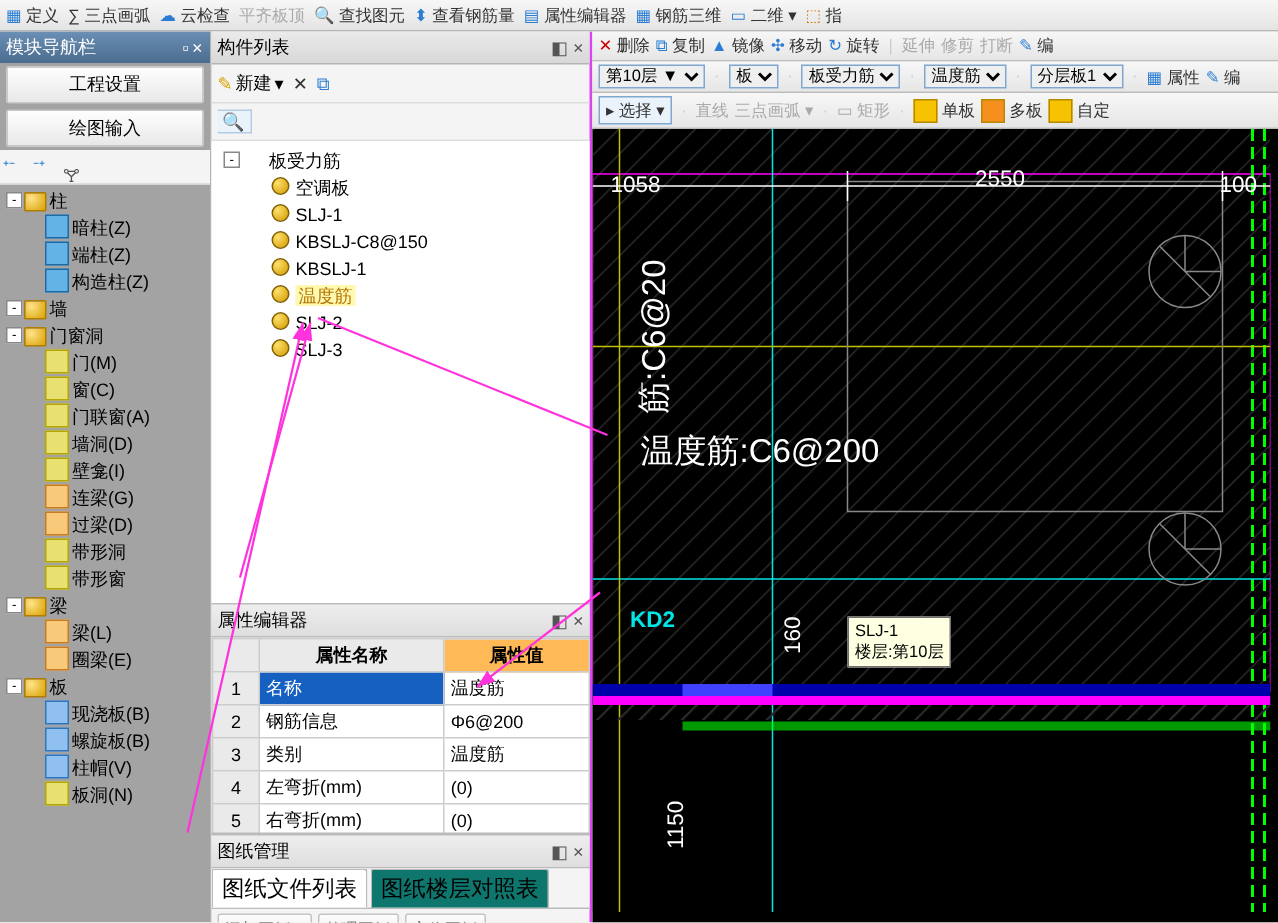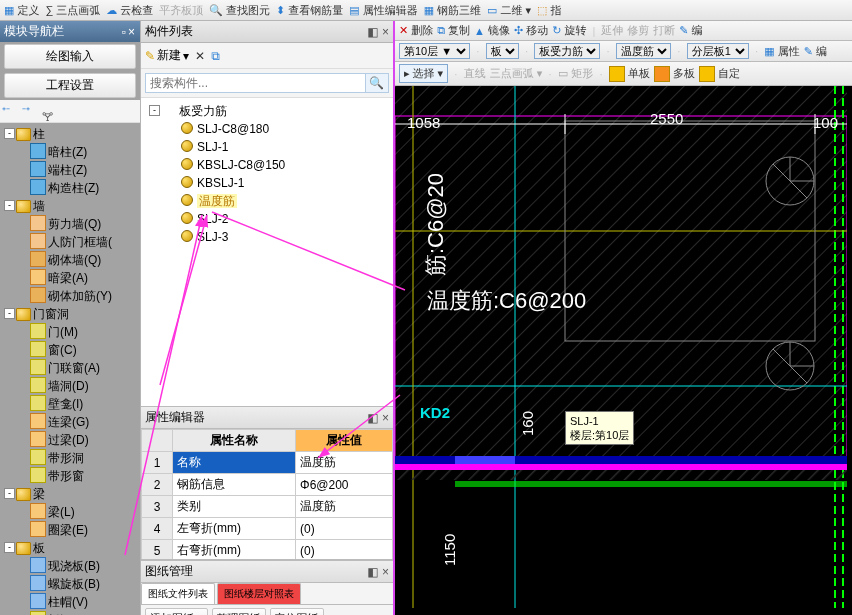--- a/index.html
+++ b/index.html
@@ -45,21 +45,21 @@
   .pane-header .close{cursor:pointer;color:#555}
   .prop-table{border-collapse:collapse;width:100%;background:#fff;font-size:12px}
   .prop-table th{background:#eaeaea;border:1px solid #ccc;padding:2px 4px;}
   .prop-table th.val{background:#ffb957}
   .prop-table td{border:1px solid #ccc;padding:2px 4px}
   .prop-table td.idx{background:#eaeaea;text-align:center;width:20px}
   .prop-table tr.sel td.name{background:#1560c0;color:#fff}
   .prop-wrap{flex:0 0 auto;max-height:130px;overflow:auto}
   .draw-mgr{border-top:1px solid #bbb}
   .tabs{display:flex;border-bottom:1px solid #bbb;background:#f4f4f4}
-  .tabs .tab{padding:3px 6px;border:1px solid #bbb;border-bottom:none;margin-right:2px;background:#fff;cursor:pointer;font-size:10px;border-radius:2px 2px 0 0}
+  .tabs .tab{padding:3px 6px;border:1px solid #bbb;border-bottom:none;margin-right:2px;background:#fff;cursor:pointer;font-size:15px;border-radius:2px 2px 0 0}
   .draw-tools{display:flex;gap:4px;padding:3px 4px;flex-wrap:wrap;align-items:center}
   .draw-tools .btn{border:1px solid #c5c5c5;background:linear-gradient(#fdfdfd,#eaeaea);padding:2px 4px;font-size:11px;cursor:pointer;border-radius:2px}
   
   .right-panel{flex:1;display:flex;flex-direction:column;background:#f0f0f0}
   .r-tool{display:flex;align-items:center;gap:4px;padding:2px 4px;background:linear-gradient(#f7f7f7,#e6e6e6);border-bottom:1px solid #bbb;font-size:11px;white-space:nowrap;overflow:hidden}
   .r-tool .item{display:inline-flex;align-items:center;gap:3px;cursor:pointer;color:#333}
   .r-tool .item.disabled{color:#aaa}
   .r-tool .sep{color:#ccc;margin:0 2px}
   .r-tool .red{color:#c00}
   .r-tool .yel{display:inline-block;width:14px;height:14px;background:#f7c200;border:1px solid #b58900}
@@ -118,41 +118,35 @@
       </span>
   </div>
 
   <div class="main">
 
     <div class="left-panel">
       <div class="panel-hdr">
         <span>模块导航栏</span>
         <span class="ctrls"><span>▫</span><span>×</span></span>
       </div>
+      <div class="left-btn">工程设置</div>
       <div class="left-btn">绘图输入</div>
-      <div class="left-btn">工程设置</div>
       <div class="small-toolbar">
         <span class="ticon" style="color:#2a7dd3">⁺⁻</span>
         <span class="ticon" style="color:#2a7dd3">⁻⁺</span>
         <span class="ticon" style="color:#555">🝖</span>
       </div>
       <div class="tree" id="navtree">
           <ul>
             <li class="folder"><span class="exp">-</span><span class="ico ico-folder"></span><span>柱</span><ul>
                 <li><span class="ico ico-col"></span><span>暗柱(Z)</span></li>
                 <li><span class="ico ico-col"></span><span>端柱(Z)</span></li>
                 <li><span class="ico ico-col"></span><span>构造柱(Z)</span></li>
               </ul></li>
-            <li class="folder"><span class="exp">-</span><span class="ico ico-folder"></span><span>墙</span><ul>
-                <li><span class="ico ico-wall"></span><span>剪力墙(Q)</span></li>
-                <li><span class="ico ico-wall"></span><span>人防门框墙(</span></li>
-                <li><span class="ico ico-wall2"></span><span>砌体墙(Q)</span></li>
-                <li><span class="ico ico-beam"></span><span>暗梁(A)</span></li>
-                <li><span class="ico ico-wall2"></span><span>砌体加筋(Y)</span></li>
-              </ul></li>
+            <li class="folder"><span class="exp">-</span><span class="ico ico-folder"></span><span>墙</span></li>
             <li class="folder"><span class="exp">-</span><span class="ico ico-folder"></span><span>门窗洞</span><ul>
                 <li><span class="ico ico-hole"></span><span>门(M)</span></li>
                 <li><span class="ico ico-hole"></span><span>窗(C)</span></li>
                 <li><span class="ico ico-hole"></span><span>门联窗(A)</span></li>
                 <li><span class="ico ico-hole"></span><span>墙洞(D)</span></li>
                 <li><span class="ico ico-hole"></span><span>壁龛(I)</span></li>
                 <li><span class="ico ico-beam"></span><span>连梁(G)</span></li>
                 <li><span class="ico ico-beam"></span><span>过梁(D)</span></li>
                 <li><span class="ico ico-hole"></span><span>带形洞</span></li>
                 <li><span class="ico ico-hole"></span><span>带形窗</span></li>
@@ -175,29 +169,28 @@
       <div class="mid-hdr">
         <span>构件列表</span>
         <span class="close" style="color:#555">◧ ×</span>
       </div>
       <div class="mid-tools">
         <span class="btn"><span style="color:#d9a200">✎</span> <span>新建</span> ▾</span>
         <span class="btn" style="color:#333">✕</span>
         <span class="btn" style="color:#2a7dd3">⧉</span>
       </div>
       <div class="search-row">
-        <input placeholder="搜索构件..." style="">
         <div class="search-btn">
             <span style="color:#2a7dd3">🔍</span>
           </div>
       </div>
       <div class="comp-tree" id="comptree">
           <ul>
             <li><span class="exp">-</span><span class="ico ico-folder" style="display: inline-block; width: 13px; height: 11px;"></span><span> 板受力筋</span><ul>
-                <li><span class="ic"></span><span class="txt">SLJ-C8@180</span></li>
+                <li><span class="ic"></span><span class="txt">空调板</span></li>
                 <li><span class="ic"></span><span class="txt">SLJ-1</span></li>
                 <li><span class="ic"></span><span class="txt">KBSLJ-C8@150</span></li>
                 <li><span class="ic"></span><span class="txt">KBSLJ-1</span></li>
                 <li class="sel"><span class="ic"></span><span class="txt">温度筋</span></li>
                 <li><span class="ic"></span><span class="txt">SLJ-2</span></li>
                 <li><span class="ic"></span><span class="txt">SLJ-3</span></li>
               </ul></li>
           </ul>
         </div>
 
@@ -244,21 +237,21 @@
         </table>
       </div>
 
       <div class="draw-mgr">
         <div class="pane-header">
           <span>图纸管理</span>
           <span class="close"><span>◧</span> <span>×</span></span>
         </div>
         <div class="tabs">
           <div class="tab">图纸文件列表</div>
-          <div class="tab" style="background:#ef4444">图纸楼层对照表</div>
+          <div class="tab" style="background:#0f766e">图纸楼层对照表</div>
         </div>
         <div class="draw-tools">
           <span class="btn">添加图纸 ▾</span>
           <span class="btn">整理图纸</span>
           <span class="btn">定位图纸</span>
           <span style="color:#888">»</span>
         </div>
 
       </div>
     </div>

